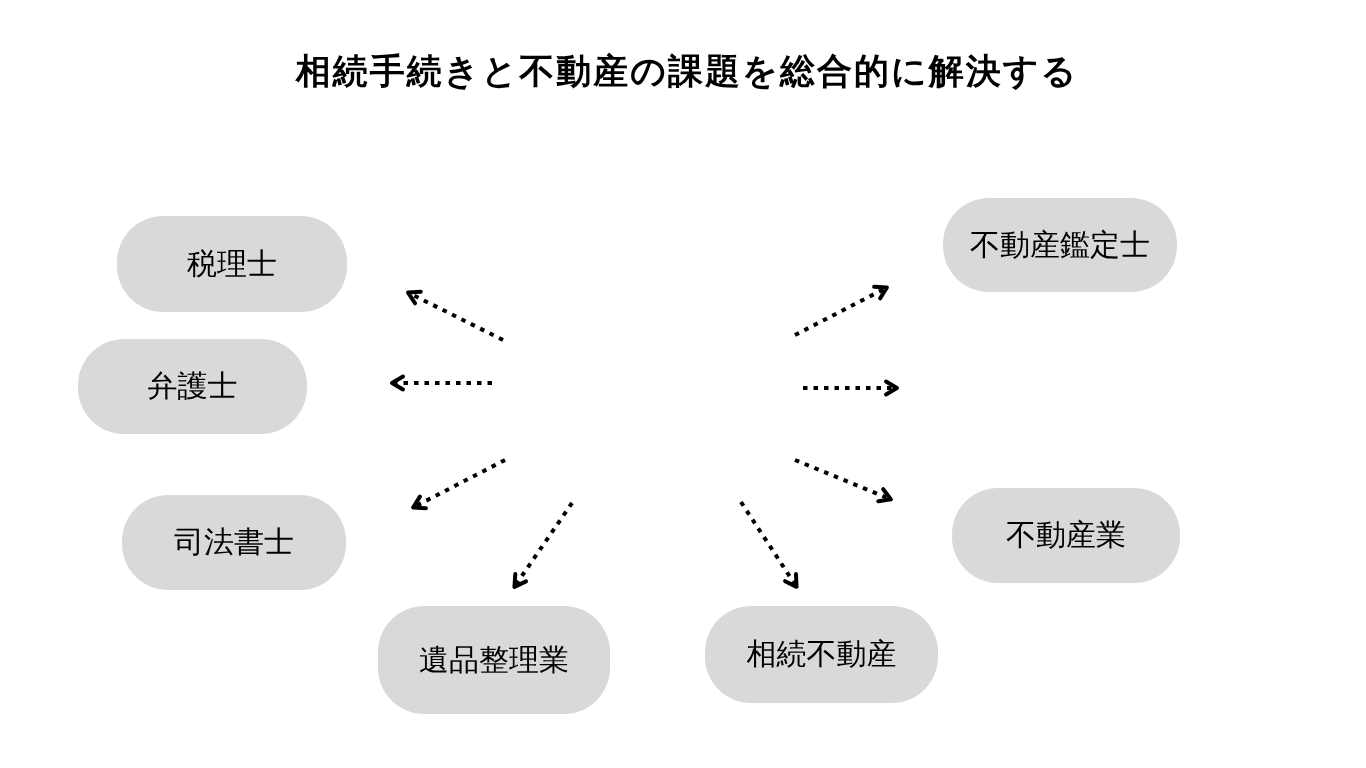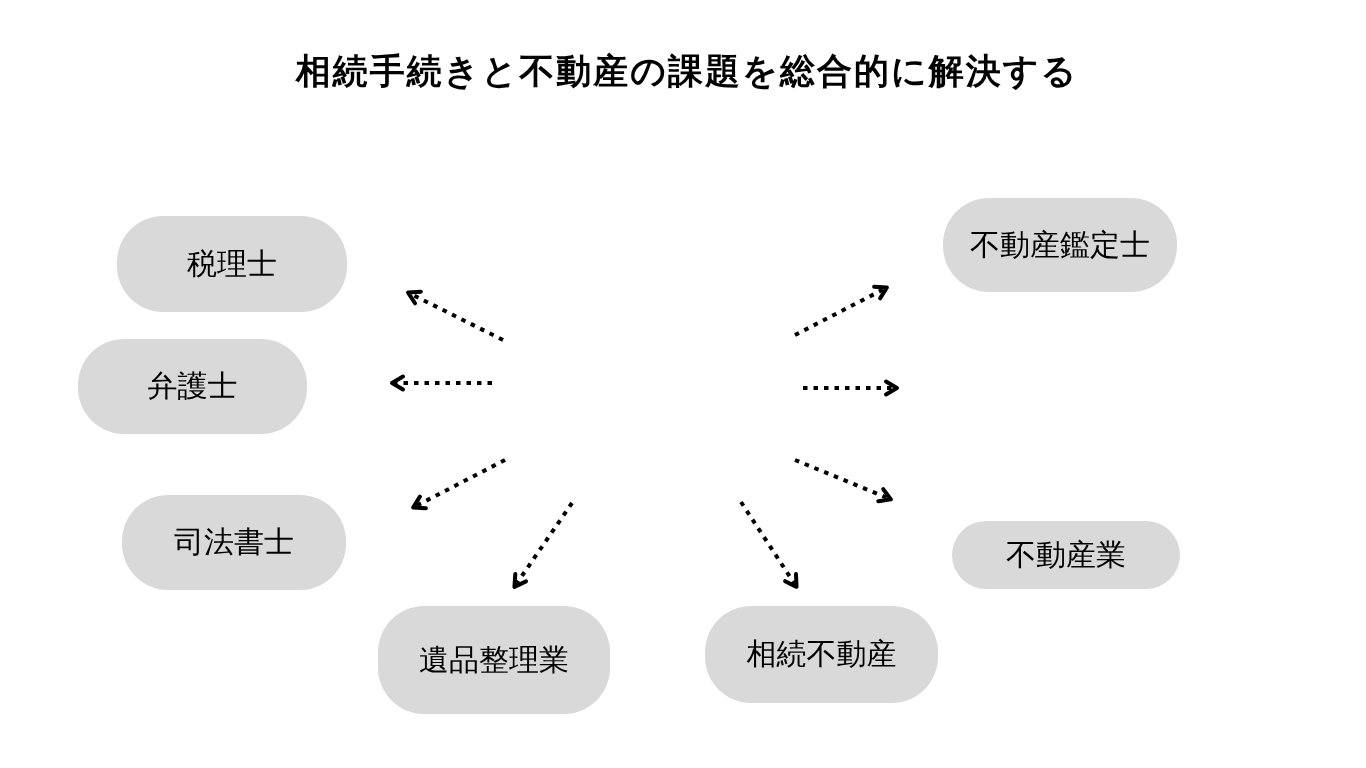--- a/index.html
+++ b/index.html
@@ -60,21 +60,21 @@
     align-items: center;
     justify-content: center;
     font-size: 30px;
     white-space: nowrap;
   }
   .n0 { left: 117px; top: 200px; width: 230px; height: 96px; margin-top: 16px; }
   .n1 { left:  78px; top: 339px; width: 229px; height: 95px; }
   .n2 { left: 122px; top: 495px; width: 224px; height: 95px; }
   .n3 { left: 378px; top: 606px; width: 232px; height: 108px; }
   .n4 { left: 705px; top: 606px; width: 233px; height: 97px; }
-  .n5 { left: 952px; top: 521px; width: 228px; height: 68px; text-align: center; }
+  .n5 { left: 952px; top: 488px; width: 228px; height: 95px; text-align: center; }
   .n6 { left: 973px; top: 334px; width: 232px; height: 97px; }
   .n7 { left: 943px; top: 198px; width: 234px; height: 94px; }
   
   .arrows {
     position: absolute;
     left: 0;
     top: 0;
     pointer-events: none;
   }
   .arrows line {

